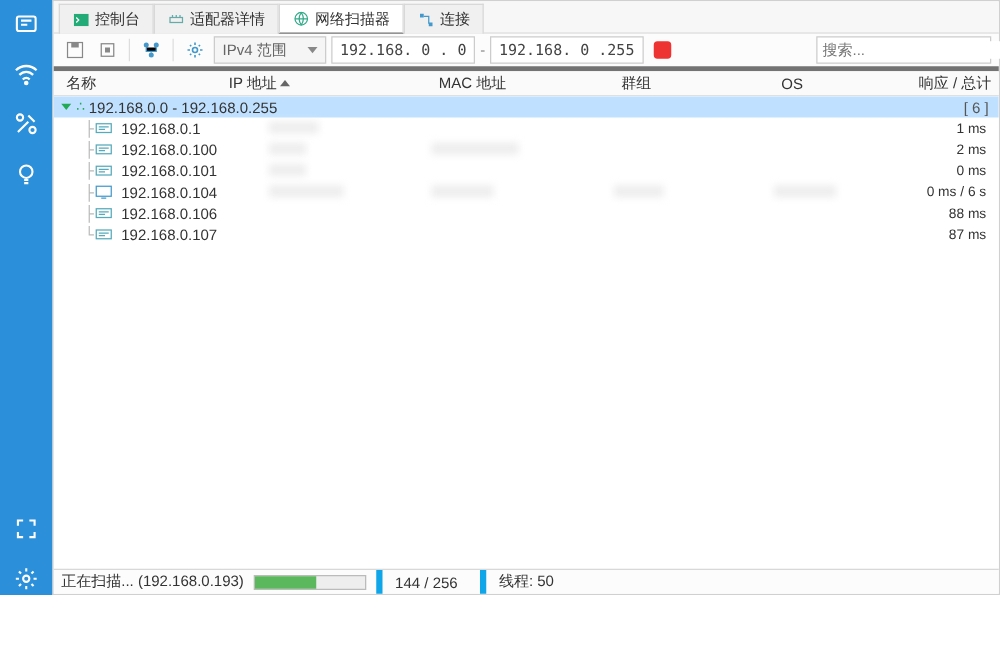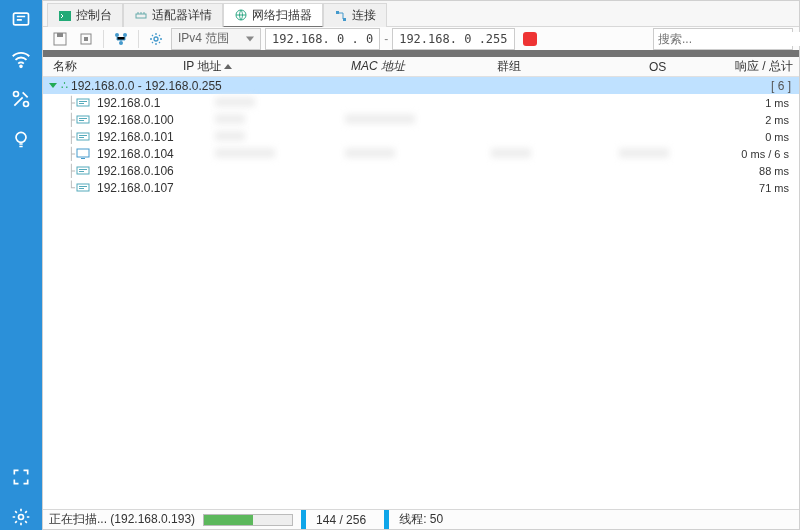--- a/index.html
+++ b/index.html
@@ -1,42 +1,42 @@
 <!DOCTYPE html>
 <html><head>
 <meta charset="utf-8">
 <style>
 * { box-sizing: border-box; margin: 0; padding: 0; }
 body { font-family: "Microsoft YaHei", Arial, sans-serif; font-size: 12px; color: #333; background: #fff; }
-.app { display: flex; width: 800px; height: 530px; }
+.app { display: flex; width: 800px; height: 476px; }
 .sidebar { width: 42px; background: #2b90d9; display: flex; flex-direction: column; align-items: center; padding-top: 6px; gap: 14px; }
 .sidebar .spacer { flex: 1; }
 .sidebar-icon { width: 26px; height: 26px; display: flex; align-items: center; justify-content: center; color: #fff; cursor: pointer; }
 .main { flex: 1; display: flex; flex-direction: column; border: 1px solid #d0d0d0; }
 .tabs { height: 26px; display: flex; align-items: flex-end; background: #f7f7f7; border-bottom: 1px solid #d8d8d8; padding-left: 4px; gap: 0; }
 .tab { height: 24px; padding: 0 10px; display: flex; align-items: center; gap: 4px; border: 1px solid #d8d8d8; border-bottom: none; background: #f0f0f0; cursor: pointer; font-size: 12px; position: relative; top: 1px; }
 .tab.active { background: #fff; border-bottom: 1px solid #737373; }
 .tab-icon { width: 14px; height: 14px; display: inline-flex; align-items: center; justify-content: center; }
-.toolbar { height: 30px; display: flex; align-items: center; padding: 0 6px; gap: 4px; border-bottom: 7px solid #737373; background: #fcfcfc; }
+.toolbar { height: 30px; display: flex; align-items: center; padding: 0 6px; gap: 4px; border-bottom: 4px solid #737373; background: #fcfcfc; }
 .tbtn { width: 22px; height: 22px; display: flex; align-items: center; justify-content: center; cursor: pointer; border-radius: 2px; }
 .sep { width: 1px; height: 18px; background: #ddd; margin: 0 2px; }
 .select { height: 22px; border: 1px solid #ccc; background: #f5f5f5; padding: 0 18px 0 6px; font-size: 12px; color: #666; display: flex; align-items: center; position: relative; min-width: 90px; cursor: pointer; }
 .select::after { content: ""; position: absolute; right: 6px; top: 50%; width: 0; height: 0; border-left: 4px solid transparent; border-right: 4px solid transparent; border-top: 5px solid #888; transform: translateY(-50%); }
 .ipfield { height: 22px; border: 1px solid #ccc; background: #fff; padding: 0 6px; font-size: 12px; font-family: monospace; display: flex; align-items: center; min-width: 92px; color: #444; }
 .dash { color: #888; }
 .stopbtn { width: 14px; height: 14px; background: #e33; border-radius: 3px; margin-left: 4px; cursor: pointer; }
 .search-wrap { margin-left: auto; display: flex; align-items: center; border: 1px solid #ccc; height: 22px; width: 140px; padding: 0 4px; background: #fff; }
 .search-wrap input { border: none; outline: none; flex: 1; font-size: 12px; color: #666; }
 .cols { height: 20px; display: flex; align-items: center; border-bottom: 1px solid #e0e0e0; background: #fafafa; font-size: 12px; color: #333; padding-left: 4px; }
 .col { padding: 0 6px; }
 .col-ip { width: 168px; display: flex; align-items: center; gap: 3px; }
 .col-name { width: 130px; }
-.col-mac { width: 146px; font-style: italic; }
+.col-mac { width: 146px; }
 .col-group { width: 128px; }
-.col-os { flex: 1; margin-left: 24px; }
+.col-os { flex: 1; }
 .col-resp { width: 70px; text-align: right; padding-right: 6px; }
 .sort-arrow { width: 0; height: 0; border-left: 4px solid transparent; border-right: 4px solid transparent; border-bottom: 5px solid #666; }
 .grid { flex: 1; overflow: auto; background: #fff; }
 .rowg { height: 17px; display: flex; align-items: center; background: #bfe1ff; color: #333; cursor: pointer; padding-left: 4px; }
 .rowg .chev { width: 0; height: 0; border-left: 4px solid transparent; border-right: 4px solid transparent; border-top: 5px solid #2a5; margin: 0 4px 0 2px; }
 .rowg .dots { color: #2a5; margin-right: 4px; font-size: 11px; letter-spacing: -1px;}
 .rowg .cnt { margin-left: auto; margin-right: 8px; color: #555; }
 .row { height: 17px; display: flex; align-items: center; cursor: pointer; }
 .row .tree { width: 32px; display: flex; align-items: center; justify-content: flex-end; color: #bbb; font-family: monospace; }
 .row .hicon { width: 16px; height: 14px; display: inline-flex; align-items: center; justify-content: center; margin-right: 6px; }
@@ -293,21 +293,21 @@
                 <rect x="1" y="2" width="12" height="7" fill="none" stroke="#5ab" stroke-width="1"></rect>
                 <rect x="3" y="4" width="8" height="1" fill="#5ab"></rect>
                 <rect x="3" y="6" width="5" height="1" fill="#5ab"></rect>
               </svg>
             </span>
             <span class="ip">192.168.0.107</span>
             <span class="c-name"></span>
             <span class="c-mac"></span>
             <span class="c-group"></span>
             <span class="c-os"></span>
-            <span class="c-resp">71 ms</span>
+            <span class="c-resp">87 ms</span>
           </div>
         </div>
     </div>
 
     <div class="statusbar">
       <span>正在扫描... (192.168.0.193)</span>
       <div class="progress">
           <div class="fill" id="pfill" style="width: 56%;"></div>
         </div>
       <div class="stat-seg">144 / 256</div>

